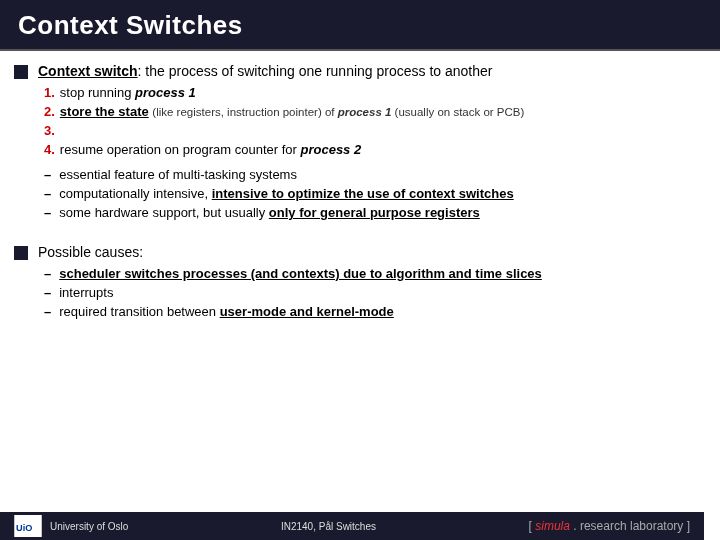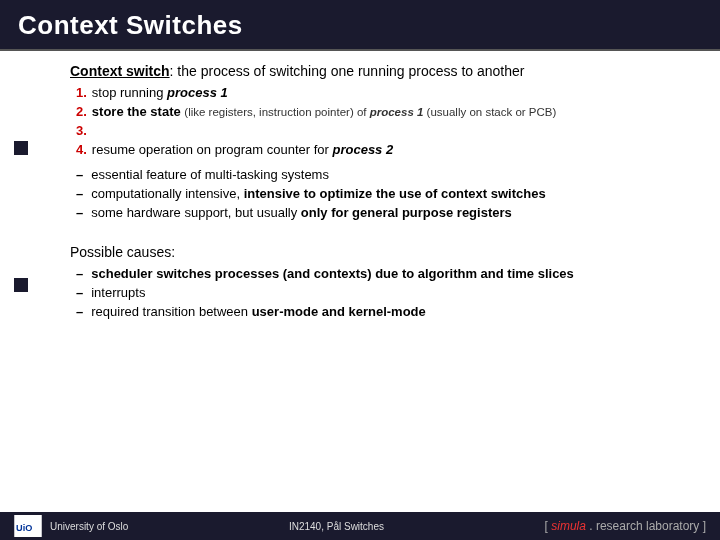--- a/index.html
+++ b/index.html
@@ -26,23 +26,22 @@
       font-weight: bold;
       letter-spacing: 0.5px;
     }
 
     .content {
       padding: 12px 18px 8px 14px;
     }
 
     .section {
       display: flex;
-      align-items: center;
+      align-items: flex-start;
       margin-bottom: 14px;
-      gap: 32px;
     }
 
     .bullet-square {
       width: 14px;
       height: 14px;
       background: #1a1a2e;
       flex-shrink: 0;
       margin-top: 2px;
       margin-right: 10px;
     }
@@ -104,27 +103,28 @@
     }
 
     .dash {
       margin-right: 8px;
       flex-shrink: 0;
       font-weight: bold;
     }
 
     .bold-text {
       font-weight: bold;
+      text-decoration: underline;
     }
 
     .footer {
       position: absolute;
       bottom: 0;
       left: 0;
-      right: 0;
+      right: 16px;
       background: #1a1a2e;
       height: 28px;
       display: flex;
       align-items: center;
       justify-content: space-between;
       padding: 0 14px;
     }
 
     .footer-left {
       display: flex;

